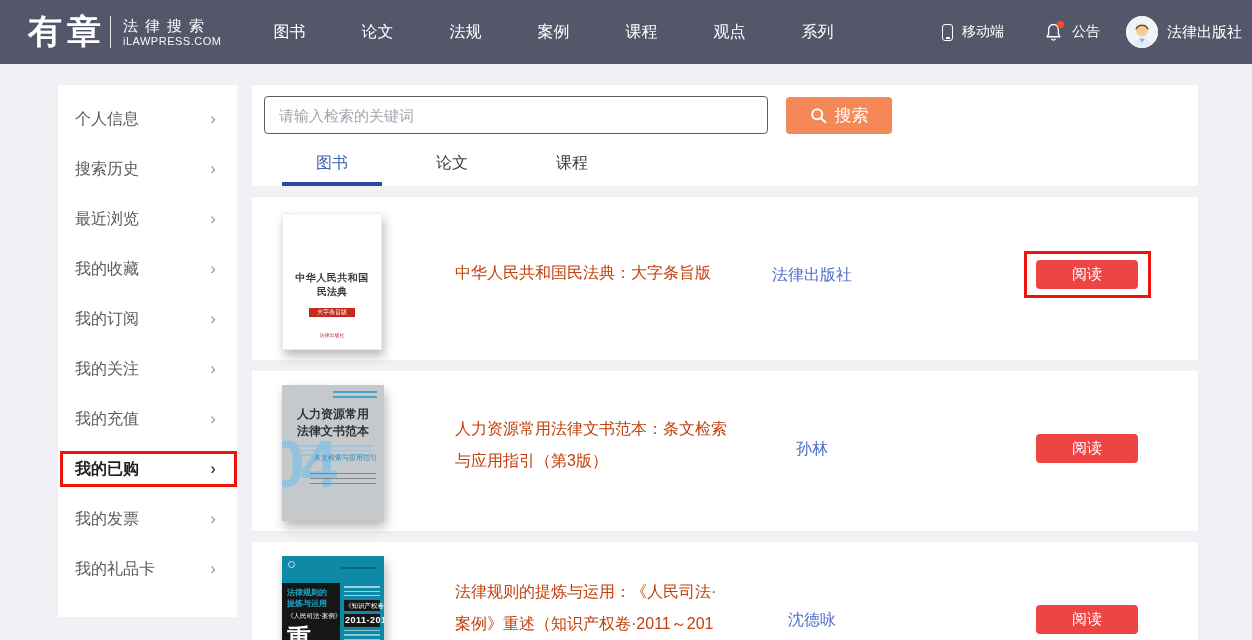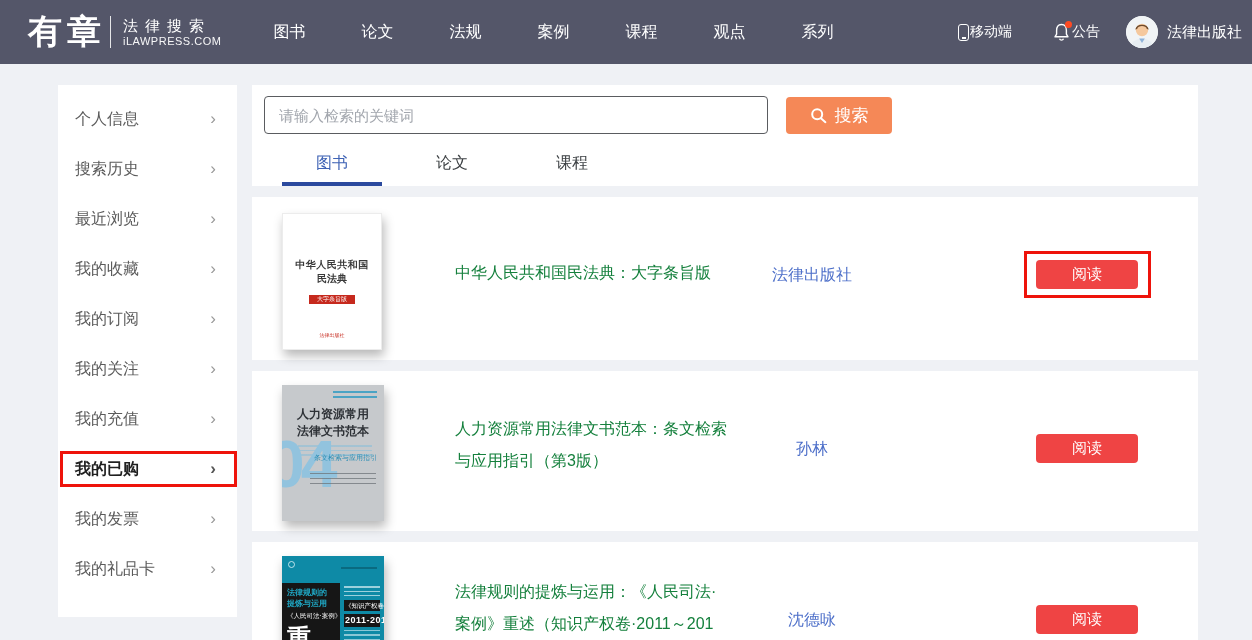--- a/index.html
+++ b/index.html
@@ -10,21 +10,21 @@
   .topbar { position:absolute; top:0; left:0; width:1252px; height:64px; background:#545669;
             display:flex; align-items:center; color:#fff; padding:0 10px 0 28px; }
   .logo { display:flex; align-items:center; cursor:pointer; }
   .brand { font-family:"DejaVu Serif", serif; font-size:34px; font-weight:700; letter-spacing:5px; }
   .logo-divider { width:1px; height:32px; background:rgba(255,255,255,.85); margin:0 12px 0 4px; }
   .tagline { font-size:15px; letter-spacing:7px; line-height:18px; }
   .site { font-size:11px; letter-spacing:.5px; opacity:.95; }
   .nav { display:flex; gap:56px; margin-left:52px; font-size:16px; }
   .nav-item { cursor:pointer; white-space:nowrap; }
   .top-right { margin-left:auto; display:flex; align-items:center; font-size:14px; }
-  .tr-group { display:flex; align-items:center; gap:1px; cursor:pointer; }
+  .tr-group { display:flex; align-items:center; gap:9px; cursor:pointer; }
   .mobile-group { margin-right:40px; }
   .notice-group { margin-right:26px; position:relative; }
   .user-group { gap:9px; font-size:15px; }
   .phone-icon { display:inline-block; width:11px; height:17px; border:1.5px solid #fff; border-radius:3px; position:relative; }
   .phone-icon::after { content:""; position:absolute; bottom:1px; left:50%; transform:translateX(-50%); width:4px; height:1.5px; background:#fff; }
   .bell-wrap { position:relative; width:19px; height:20px; }
   .bell-dot { position:absolute; top:-1px; right:-1px; width:7px; height:7px; border-radius:50%; background:#ff4a22; }
   .avatar { width:32px; height:32px; border-radius:50%; overflow:hidden; background:#f2f5f7; }
 
   
@@ -49,30 +49,30 @@
   .search-input::placeholder { color:#a2a6ad; }
   .search-btn { position:absolute; left:534px; top:12px; width:106px; height:37px; background:#f58857; border:none;
                 border-radius:4px; color:#fff; font-size:17px; display:flex; align-items:center; justify-content:center;
                 gap:7px; cursor:pointer; font-family:"Liberation Sans", sans-serif; }
   .tabs { position:absolute; left:30px; bottom:0; display:flex; gap:20px; }
   .tab { width:100px; height:41px; text-align:center; padding-top:8px; font-size:16px; color:#3c4043; cursor:pointer; }
   .tab.active { color:#3f63b5; border-bottom:4px solid #2b4a9e; }
 
   
   .cover { position:absolute; left:30px; cursor:pointer; box-shadow:2px 6px 10px rgba(0,0,0,.28); }
-  .book-title { position:absolute; left:203px; width:340px; font-size:16px; color:#15803d; line-height:32px; cursor:pointer; }
+  .book-title { position:absolute; left:203px; width:340px; font-size:16px; color:#c2410c; line-height:32px; cursor:pointer; }
   .author { position:absolute; left:480px; top:68px; width:160px; text-align:center; color:#4d6fc9; font-size:16px;
             line-height:20px; cursor:pointer; text-decoration:none; }
   .read-btn { position:absolute; left:784px; top:63px; width:102px; height:29px; background:#ef4444; border:none;
               border-radius:4px; color:#fff; font-size:15px; cursor:pointer; font-family:"Liberation Sans", sans-serif; }
   .hl-read { position:absolute; left:772px; top:54px; width:127px; height:47px; border:3px solid #ee130b; pointer-events:none; }
 
   
   .cover1 { top:16px; width:100px; height:137px; background:#fff; border:1px solid #ececec; }
-  .c1-t1 { margin-top:44px; text-align:center; font-size:10px; font-weight:600; color:#3a3a3a;
+  .c1-t1 { margin-top:57px; text-align:center; font-size:10px; font-weight:600; color:#3a3a3a;
            font-family:"DejaVu Serif", serif; letter-spacing:.5px; }
   .c1-t2 { text-align:center; font-size:10px; font-weight:600; color:#3a3a3a; font-family:"DejaVu Serif", serif; }
   .c1-badge { margin:9px auto 0; width:46px; background:#c6291d; color:#fff; font-size:6px; line-height:9px; text-align:center; }
   .c1-pub { position:absolute; bottom:11px; left:0; right:0; text-align:center; font-size:5px; color:#c6291d; }
 
   
   .cover2 { top:14px; width:102px; height:136px; background:#c6c9cc; overflow:hidden; }
   .c2-deco-top { position:absolute; top:6px; right:7px; width:44px; height:7px; border-top:2px solid #4aa3c4; border-bottom:2px solid #4aa3c4; }
   .c2-title { margin-top:21px; text-align:center; font-weight:700; font-size:12px; line-height:17px; color:#2e3237; }
   .c2-deco-mid { margin:5px 12px 0 16px; height:11px;

